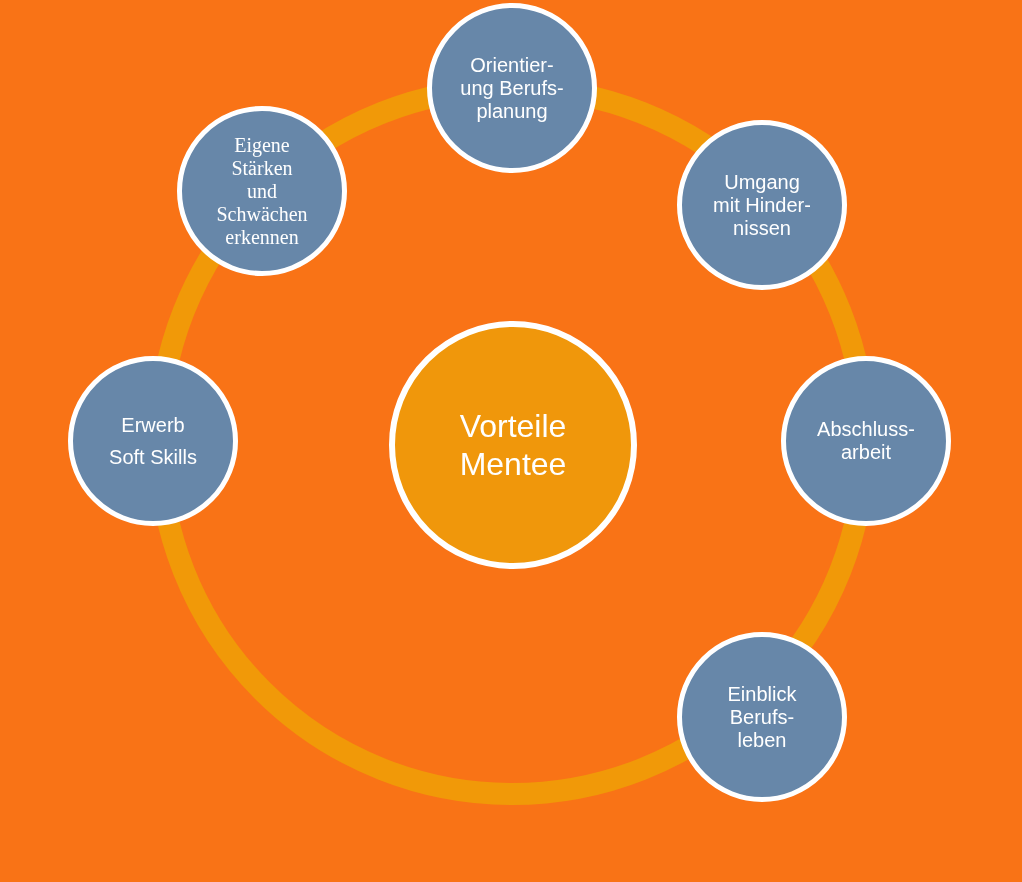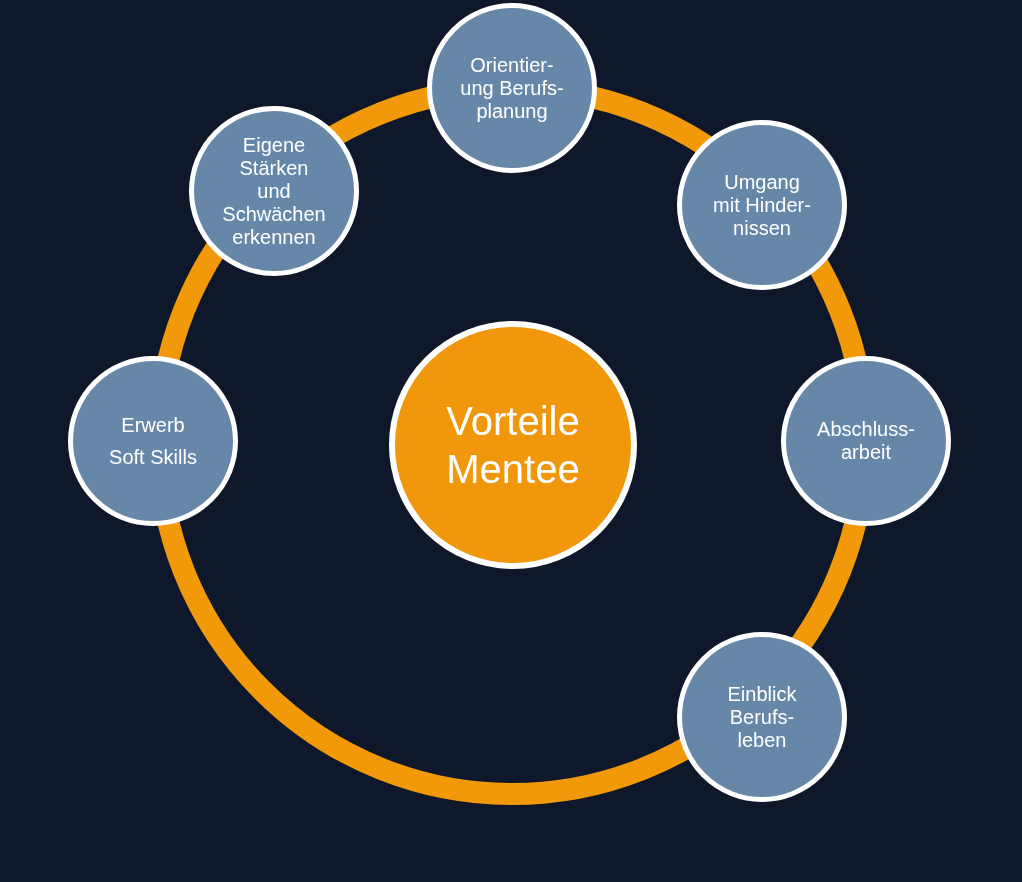--- a/index.html
+++ b/index.html
@@ -4,21 +4,21 @@
 <style>
   html, body {
     margin: 0;
     padding: 0;
     background: #000000;
   }
   .stage {
     position: relative;
     width: 1022px;
     height: 882px;
-    background: #0f172a;
+    background: #f97316;
     overflow: hidden;
     font-family: "Liberation Sans", sans-serif;
   }
   
   .ring {
     position: absolute;
     box-sizing: border-box;
     left: 148px;
     top: 77px;
     width: 728px;
@@ -36,21 +36,21 @@
     width: 248px;
     height: 248px;
     background: #F0970B;
     border: 6px solid #FFFFFF;
     border-radius: 50%;
     display: flex;
     align-items: center;
     justify-content: center;
     text-align: center;
     color: #FFFFFF;
-    font-size: 40px;
+    font-size: 32px;
     line-height: 1.2;
     white-space: pre-line;
   }
   
   .node {
     position: absolute;
     box-sizing: border-box;
     width: 170px;
     height: 170px;
     background: #6787A9;
@@ -69,21 +69,21 @@
   .para { white-space: pre-line; display: block; }
   .para + .para { margin-top: 9px; }
 
   .pos-top          { left: 427px; top: 3px;   }
   .pos-top-right    { left: 677px; top: 120px; }
   .pos-right        { left: 781px; top: 356px; }
   .pos-bottom-right { left: 677px; top: 632px; }
   .pos-bottom       { left: 427px; top: 709px; }
   .pos-bottom-left  { left: 177px; top: 606px; }
   .pos-left         { left: 68px;  top: 356px; }
-  .pos-top-left     { left: 189px; top: 106px; }
+  .pos-top-left     { left: 177px; top: 106px; font-family: Liberation Serif, serif; }
 </style>
 </head>
 <body>
 
 <div class="stage">
 
   <div class="ring"></div>
 
   <div class="node pos-top">
     <span class="node-label">Orientier-

